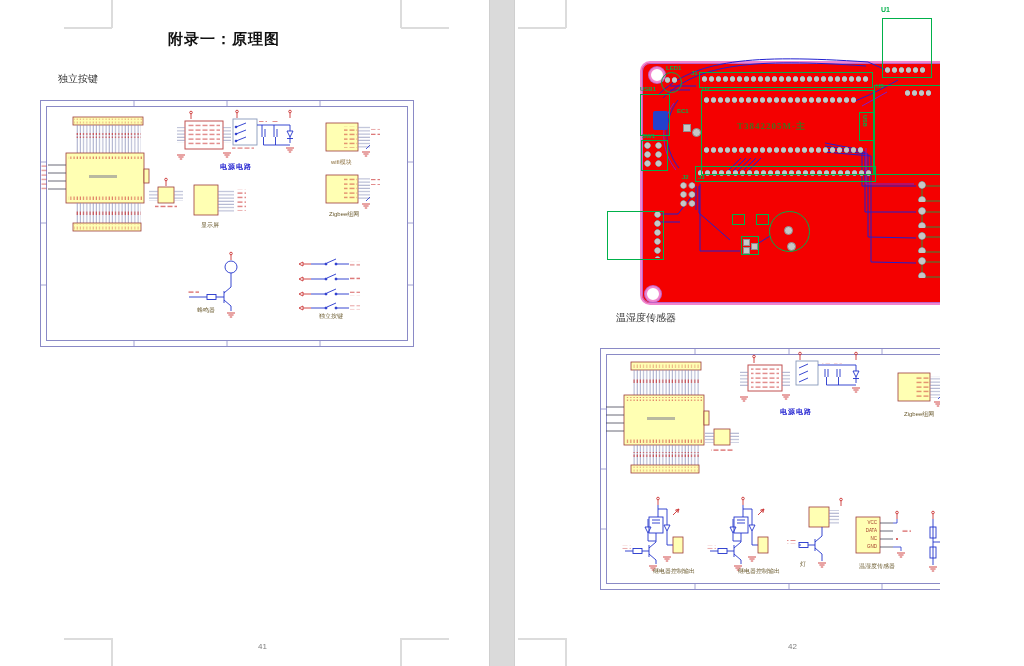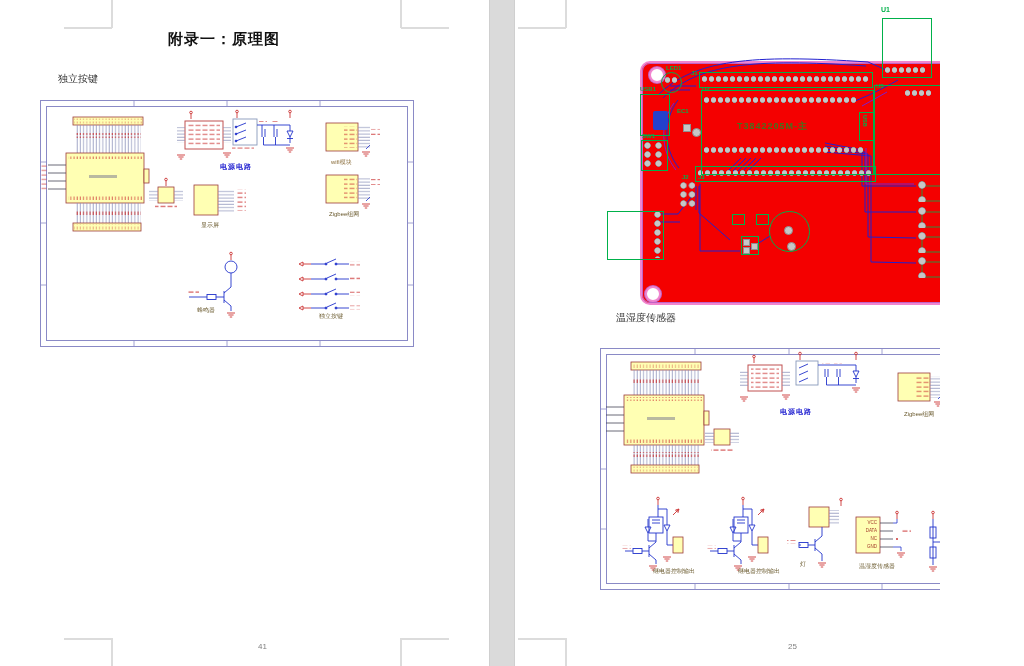--- a/index.html
+++ b/index.html
@@ -255,21 +255,21 @@
 
     <div class="abs mark" style="left:5px;top:27px;width:48px;height:1.5px;"></div>
     <div class="abs mark" style="left:52px;top:0;width:1.5px;height:28px;"></div>
     <div class="abs mark" style="left:466px;top:27px;width:45px;height:1.5px;"></div>
     <div class="abs mark" style="left:464px;top:0;width:1.5px;height:28px;"></div>
     <div class="abs mark" style="left:5px;top:638px;width:48px;height:1.5px;"></div>
     <div class="abs mark" style="left:52px;top:638px;width:1.5px;height:28px;"></div>
     <div class="abs mark" style="left:466px;top:638px;width:45px;height:1.5px;"></div>
     <div class="abs mark" style="left:464px;top:638px;width:1.5px;height:28px;"></div>
 
-    <div class="abs pagenum" style="left:275px;top:642px;">25</div>
+    <div class="abs pagenum" style="left:275px;top:642px;">42</div>
   </div>
 
   <div class="abs silk" style="left:881px;top:6px;font-size:7px;">U1</div>
   <div class="abs greenbox" style="left:882px;top:18px;width:48px;height:58px;z-index:4;"></div>
 
   <div class="abs pcb" style="left:640px;top:61px;width:326px;height:240px;z-index:1;"></div>
 
   <svg class="abs" width="424" height="348" viewBox="0 0 424 348" style="left:600px;top:0;z-index:2;pointer-events:none;">
     <g stroke="#2120d0" stroke-width="1" fill="none">
       <path d="M59,94 C95,60 150,54 268,62 L286,70"></path>
@@ -346,21 +346,21 @@
   <div class="abs silk" style="left:666px;top:65px;z-index:5;">LED1</div>
   <div class="abs silk" style="left:640px;top:86px;z-index:5;">USB1</div>
   <div class="abs silk" style="left:677px;top:108px;z-index:5;">EC1</div>
   <div class="abs silk" style="left:642px;top:133px;z-index:5;">SW1</div>
   <div class="abs silk" style="left:691px;top:70px;z-index:5;">J1</div>
   <div class="abs silk" style="left:702px;top:86px;z-index:5;">U2</div>
   <div class="abs silk" style="left:876px;top:83px;z-index:5;">U3</div>
   <div class="abs silk" style="left:682px;top:174px;z-index:5;">J2</div>
   <div class="abs silk" style="left:698px;top:174px;z-index:5;">J3</div>
   <div class="abs silk usbvert" style="left:862px;top:115px;z-index:5;">USB</div>
-  <div class="abs boardname" style="left:737px;top:120px;z-index:5;">T3842205M-主</div>
+  <div class="abs boardname" style="left:737px;top:120px;z-index:5;font-family:Liberation Serif, serif;">T3842205M-主</div>
 
   <div class="abs caption" style="left:616px;top:311px;">温湿度传感器</div>
 
   <div class="abs schframe" style="left:600px;top:348px;width:375px;height:240px;">
     <div class="inner"></div>
     <svg width="375" height="240" viewBox="0 0 375 240" style="position:absolute;left:0;top:0;">
       <defs>
         <pattern id="Rvpin" width="3.2" height="10" patternUnits="userSpaceOnUse">
           <line x1="1" y1="0" x2="1" y2="10" stroke="#8890b8" stroke-width="0.8"></line>
         </pattern>

